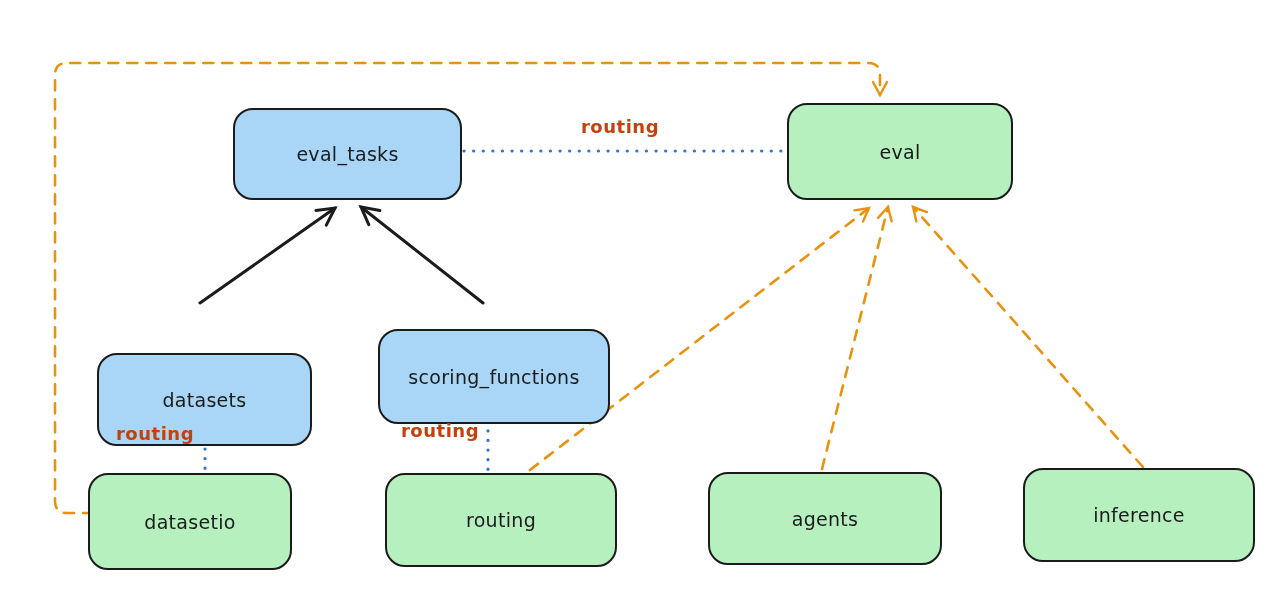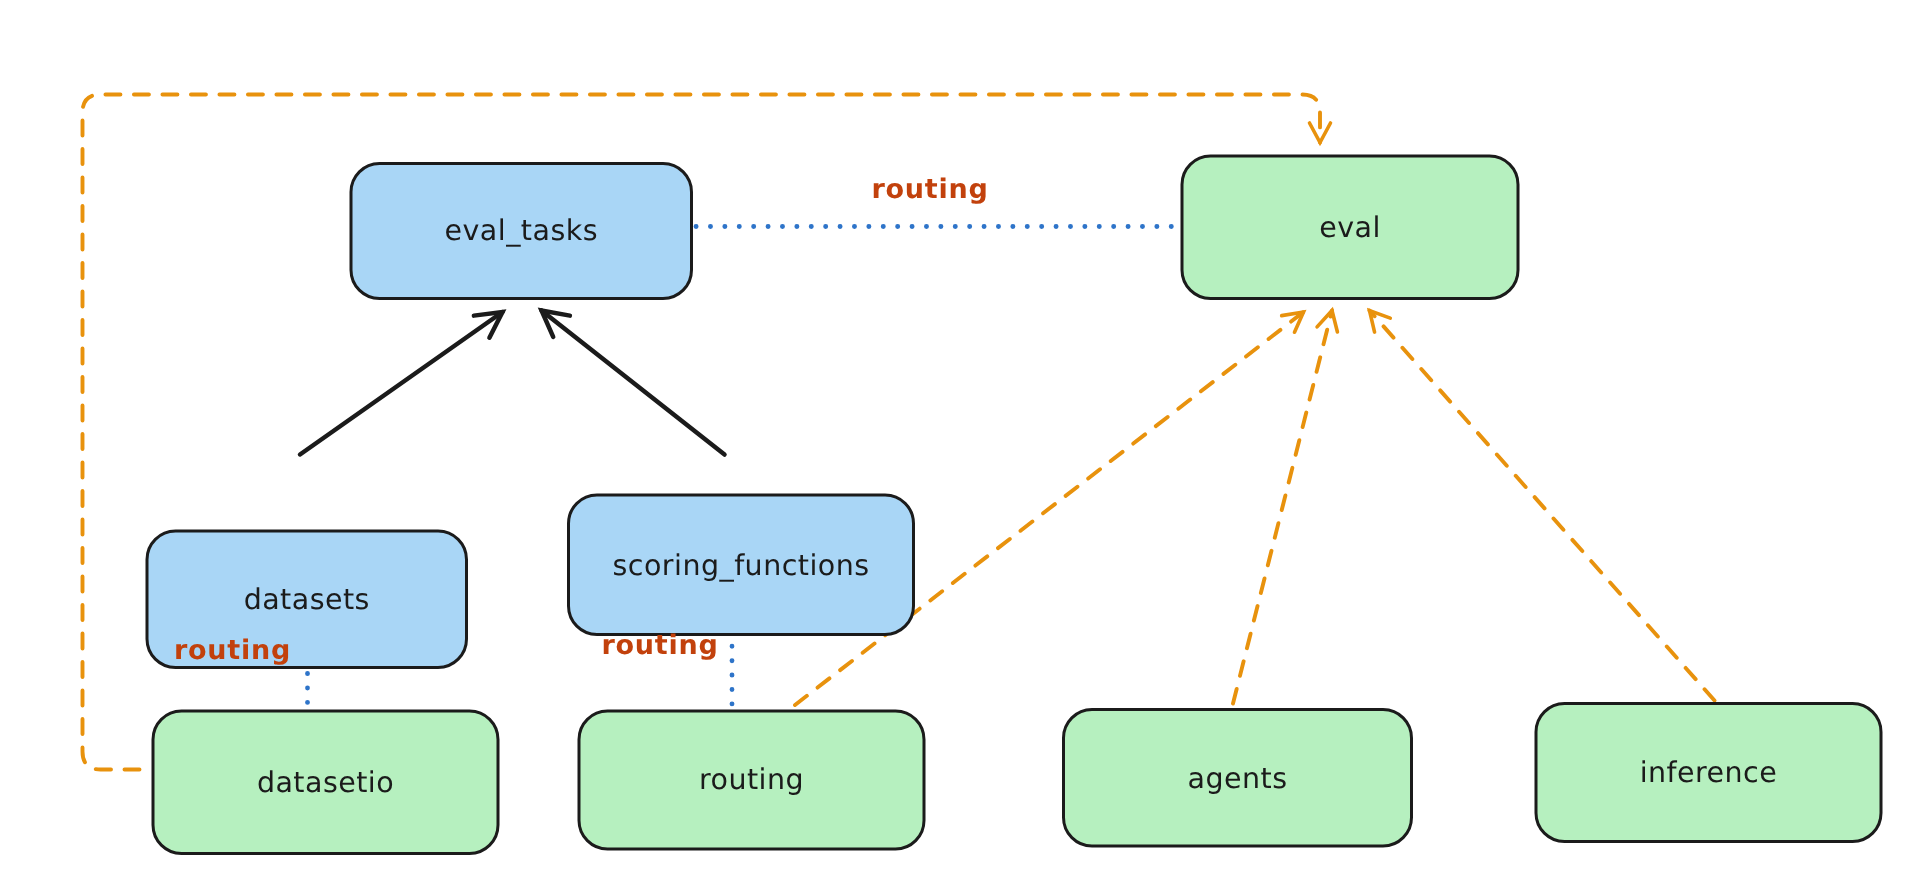--- a/index.html
+++ b/index.html
@@ -85,21 +85,21 @@
   </div>
 
   <div class="node resource" style="left:97px; top:305px; width:215px; height:93px;margin-top:48px;">
     <span>datasets</span>
   </div>
 
   <div class="node resource" style="left:378px; top:305px; width:232px; height:95px;margin-top:24px;">
     <span>scoring_functions</span>
   </div>
 
-  <div class="node api" style="left:101px; top:473px; width:232px; height:97px;">
+  <div class="node api" style="left:88px; top:473px; width:204px; height:97px;">
     <span>datasetio</span>
   </div>
 
   <div class="node api" style="left:385px; top:473px; width:232px; height:94px;">
     <span>routing</span>
   </div>
 
   <div class="node api" style="left:708px; top:472px; width:234px; height:93px;">
     <span>agents</span>
   </div>

